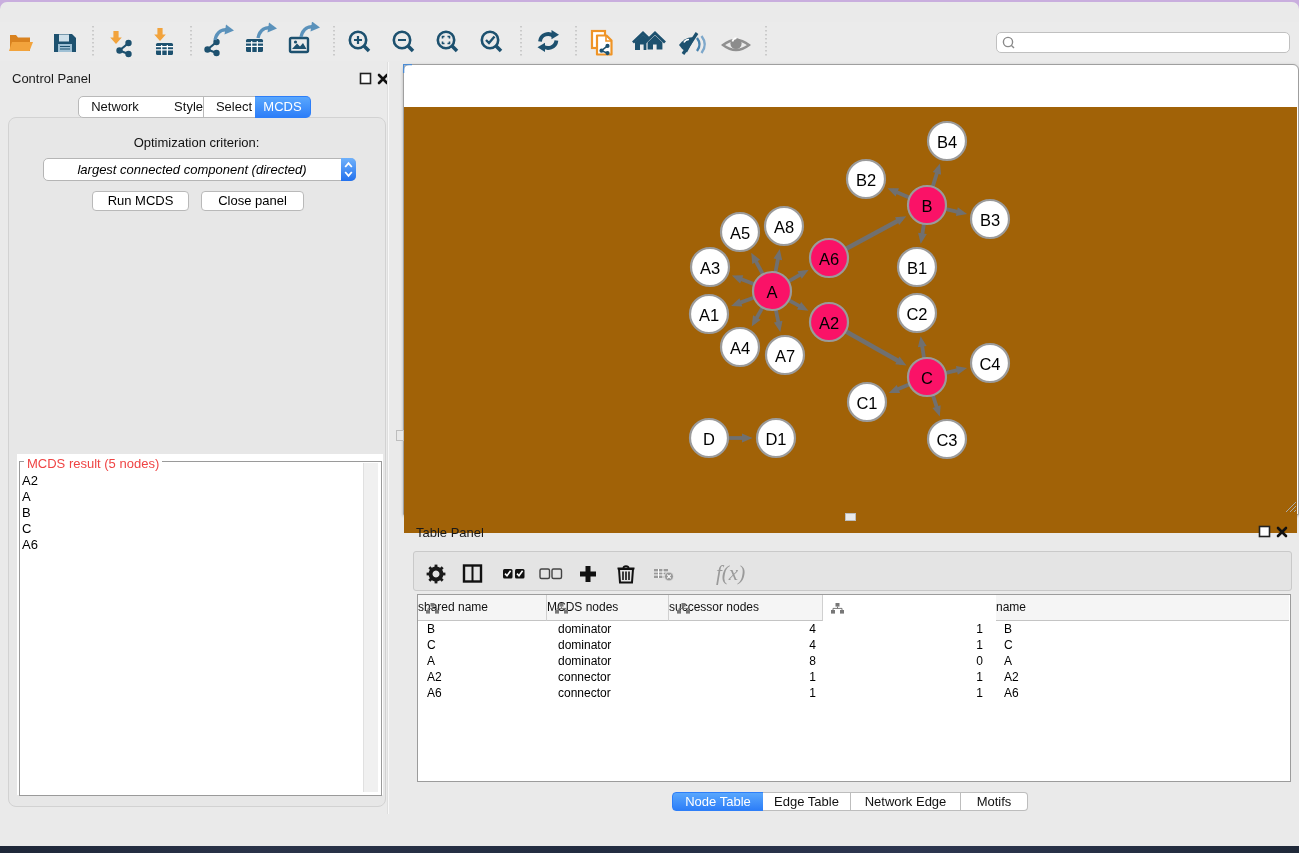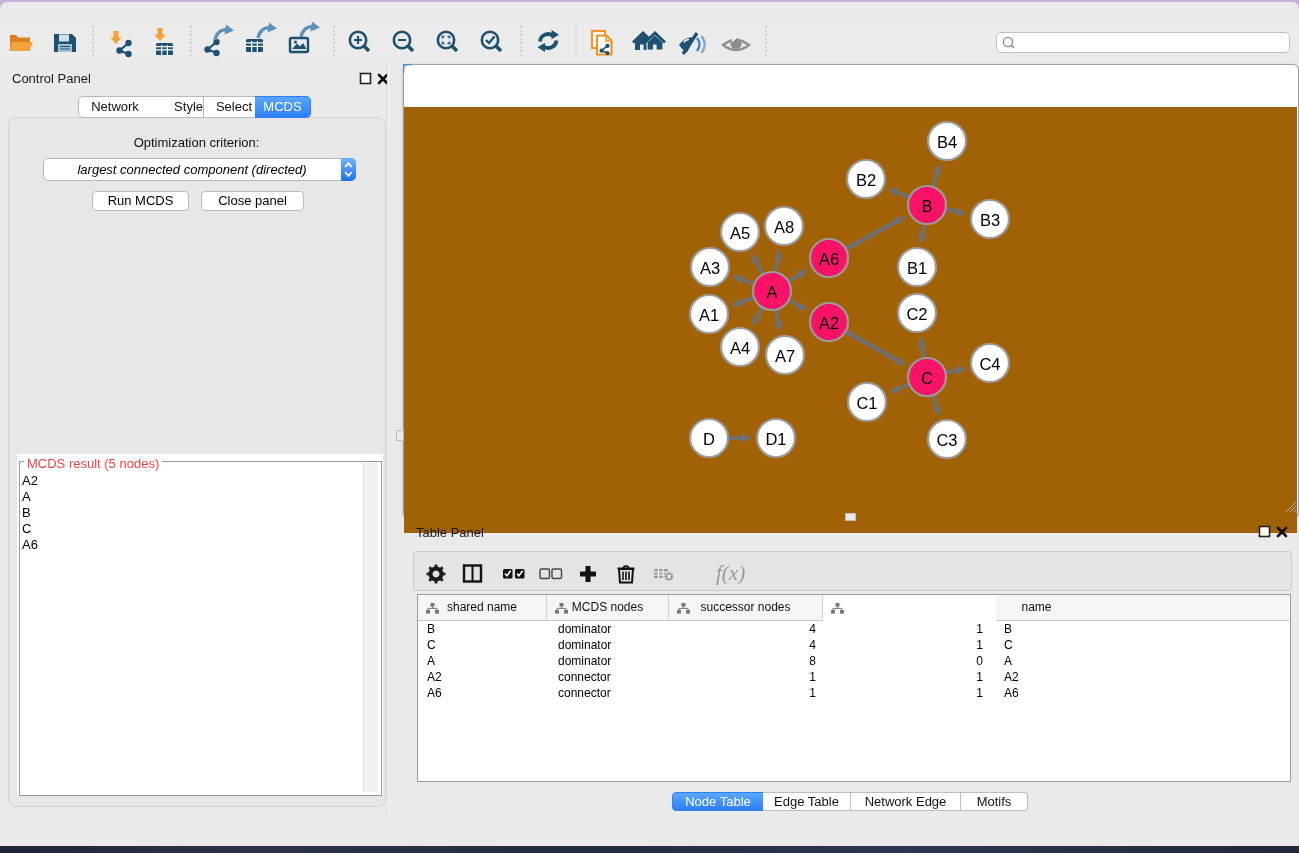--- a/index.html
+++ b/index.html
@@ -17,21 +17,21 @@
   #cp-box{position:absolute;left:8px;top:115px;width:376px;height:688px;background:#e7e7e7;border:1px solid #d2d2d2;border-radius:8px;}
   .tabseg{position:absolute;top:94px;height:20px;background:#fff;border:1px solid #b9b9b9;font-size:13px;color:#111;text-align:center;line-height:20px;}
   
   #netwin{position:absolute;left:403px;top:62px;width:894px;height:449px;background:#fff;border:1px solid #9f9f9f;border-radius:6px 6px 0 0;box-shadow:0 1px 3px rgba(0,0,0,0.25);}
   #nettitle{position:absolute;left:0;top:0;width:100%;height:21px;background:linear-gradient(#ededed,#d4d4d4);border-bottom:1px solid #b0b0b0;border-radius:6px 6px 0 0;}
   #netcanvas{position:absolute;left:0px;top:22px;width:893px;height:426px;background:#a16207;overflow:hidden;margin-top:20px;}
   
   #tp-title{position:absolute;left:416px;top:523px;font-size:13px;color:#1a1a1a;}
   #tp-toolbar{position:absolute;left:413px;top:549px;width:877px;height:38px;background:#e4e4e4;border:1px solid #c9c9c9;border-radius:3px;}
   #tp-table{position:absolute;left:417px;top:592px;width:872px;height:186px;background:#fff;border:1px solid #9c9c9c;}
-  .th{position:absolute;top:0;height:25px;background:#f5f5f5;border-right:1px solid #d0d0d0;border-bottom:1px solid #c4c4c4;font-size:12px;color:#111;text-align:center;line-height:25px;}
+  .th{position:absolute;top:0;height:25px;background:#f5f5f5;border-right:1px solid #d0d0d0;border-bottom:1px solid #c4c4c4;font-size:12px;color:#111;line-height:25px;}
   .td{position:absolute;height:16px;font-size:12px;color:#000;line-height:16px;}
   .btab{position:absolute;top:790px;height:17px;background:#fff;border:1px solid #bdbdbd;font-size:13px;color:#111;text-align:center;line-height:17px;}
   
   #statusbar{position:absolute;left:0;top:814px;width:1299px;height:30px;background:#ececec;border-top:1px solid #c4c4c4;}
   #deskbottom{position:absolute;left:0;top:846px;width:1299px;height:7px;background:linear-gradient(90deg,#1e2738,#2a3349 20%,#222c40 45%,#2d3650 70%,#1f2939);}
 </style>
 </head>
 <body>
 <div id="stage">
   <div id="mainwin">

